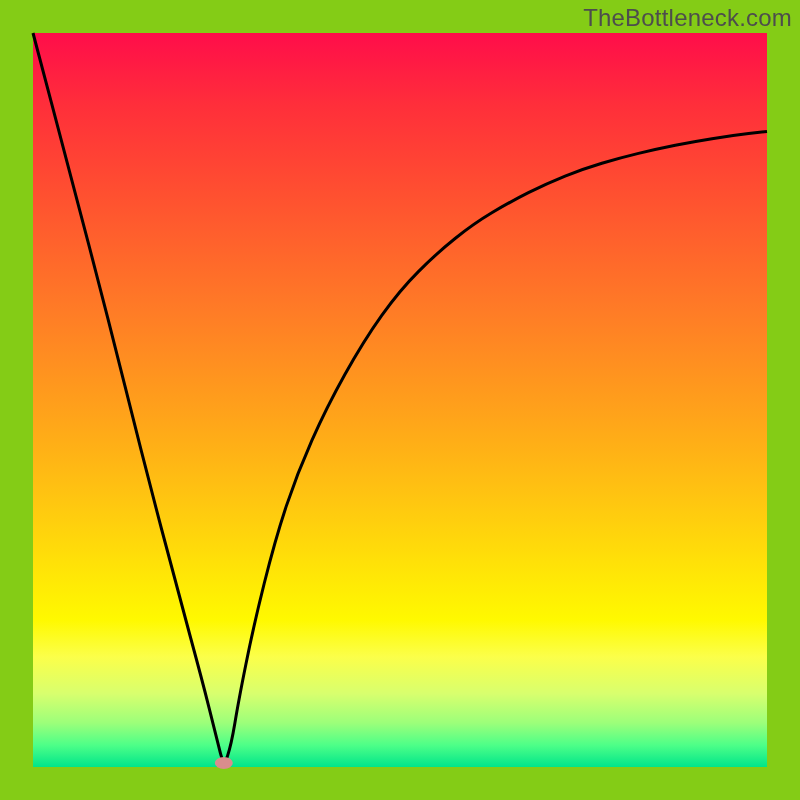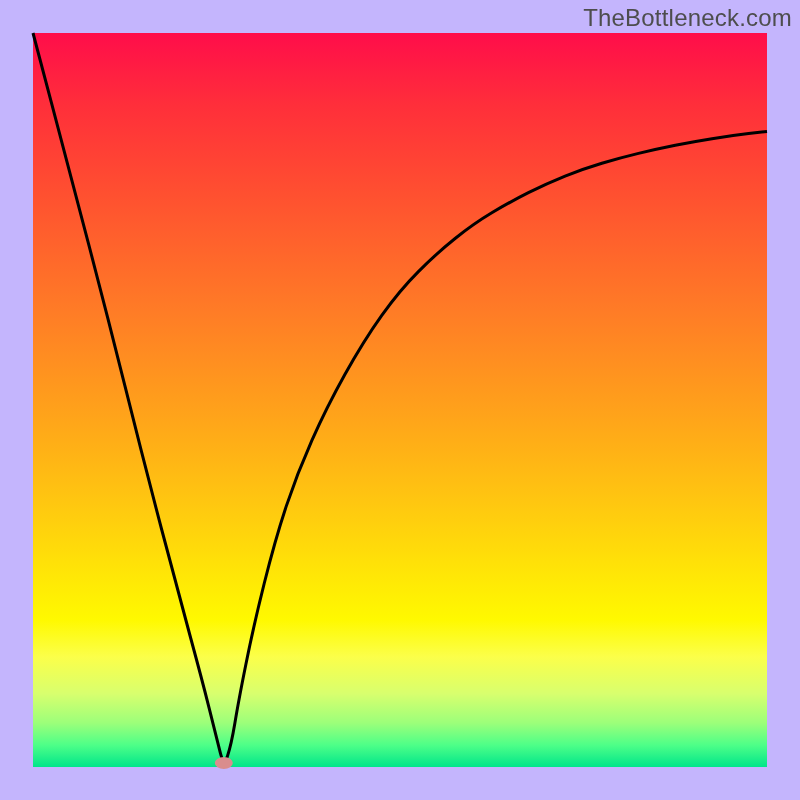--- a/index.html
+++ b/index.html
@@ -8,21 +8,21 @@
     width: 800px;
     height: 800px;
     overflow: hidden;
     background: #000;
     font-family: Arial, Helvetica, sans-serif;
   }
   .frame {
     position: relative;
     width: 800px;
     height: 800px;
-    background: #c4b5fd;
+    background: #84cc16;
   }
   .plot-area {
     position: absolute;
     left: 33px;
     top: 33px;
     width: 734px;
     height: 734px;
     
     background: linear-gradient(to bottom,
       #ff0d4a 0%,

